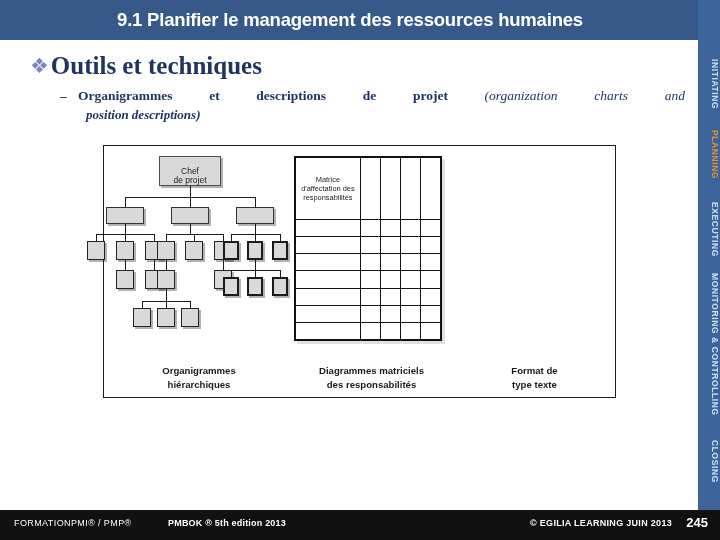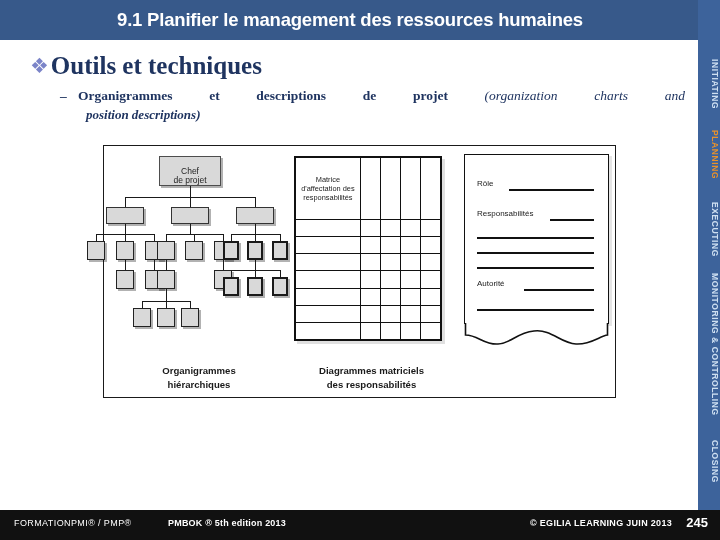--- a/index.html
+++ b/index.html
@@ -358,47 +358,32 @@
                 <td></td>
                 <td></td>
                 <td></td>
                 <td></td>
               </tr>
         </tbody>
           </table>
       </div>
     </div>
 
-    <div class="docwrap">
-      <div class="doc">
-        <div class="lbl" style="left:12px;top:24px;">Rôle</div>
-        <div class="rule" style="left:44px;top:34px;width:85px;"></div>
-
-        <div class="lbl" style="left:12px;top:54px;">Responsabilités</div>
-        <div class="rule" style="left:85px;top:64px;width:44px;"></div>
-        <div class="rule" style="left:12px;top:82px;width:117px;"></div>
-        <div class="rule" style="left:12px;top:97px;width:117px;"></div>
-        <div class="rule" style="left:12px;top:112px;width:117px;"></div>
-
-        <div class="lbl" style="left:12px;top:124px;">Autorité</div>
-        <div class="rule" style="left:59px;top:134px;width:70px;"></div>
-        <div class="rule" style="left:12px;top:154px;width:117px;"></div>
-      </div>
-      <svg class="tear" viewBox="0 0 148 24" preserveAspectRatio="none">
-        <path d="M1.5,0 L1.5,12 C14,12 20,22 34,21 C48,20 52,10 70,8 C88,6 96,20 112,21 C126,22 136,13 143.5,12 L143.5,0" fill="#ffffff" stroke="#111111" stroke-width="1.6"></path>
-      </svg>
-    </div>
 
     <div class="cap" style="left:20px;top:218px;width:150px;">
       <span>Organigrammes</span><br>
       <span>hiérarchiques</span>
     </div>
     <div class="cap" style="left:185px;top:218px;width:165px;">
       <span>Diagrammes matriciels</span><br>
       <span>des responsabilités</span>
+    </div>
+    <div class="cap" style="left:368px;top:218px;width:125px;">
+      <span>Format de</span><br>
+      <span>type texte</span>
     </div>
   </div>
 
 
   <div class="footer">
     <div class="f-left">FORMATIONPMI® / PMP®</div>
     <div class="f-mid">PMBOK ® 5th edition  2013</div>
     <div class="f-right">© EGILIA LEARNING  JUIN 2013</div>
     <div class="f-page">245</div>
   </div>

